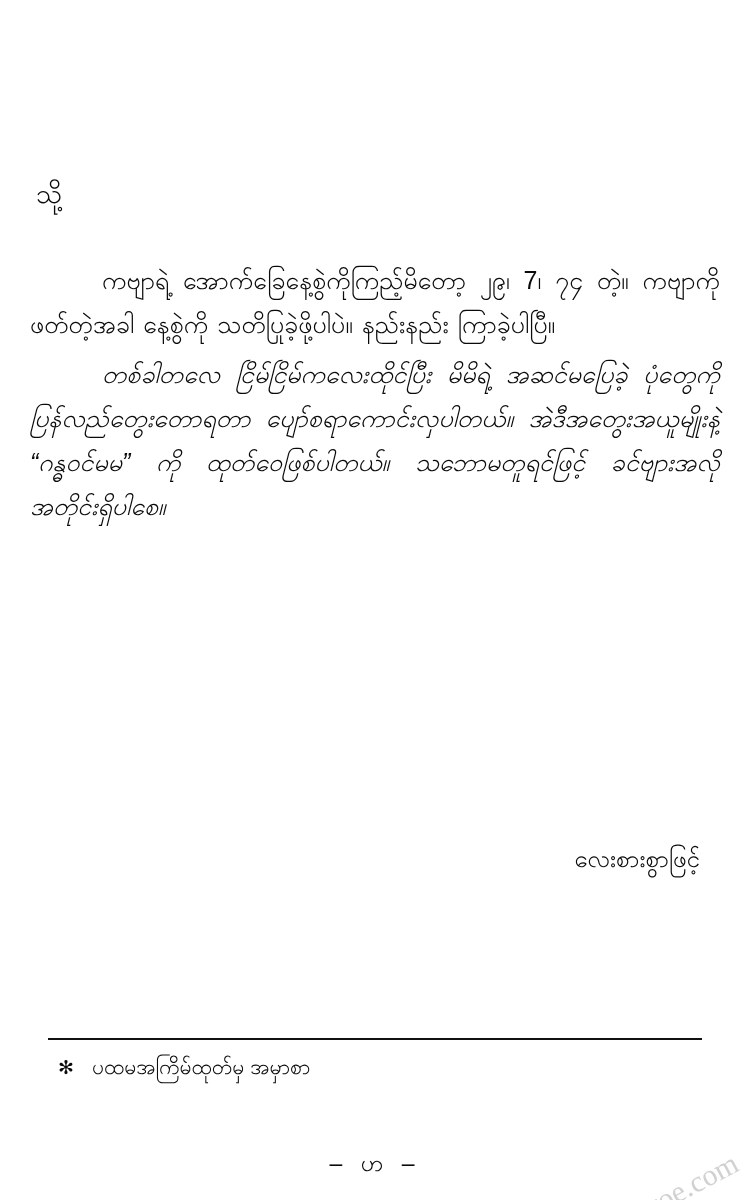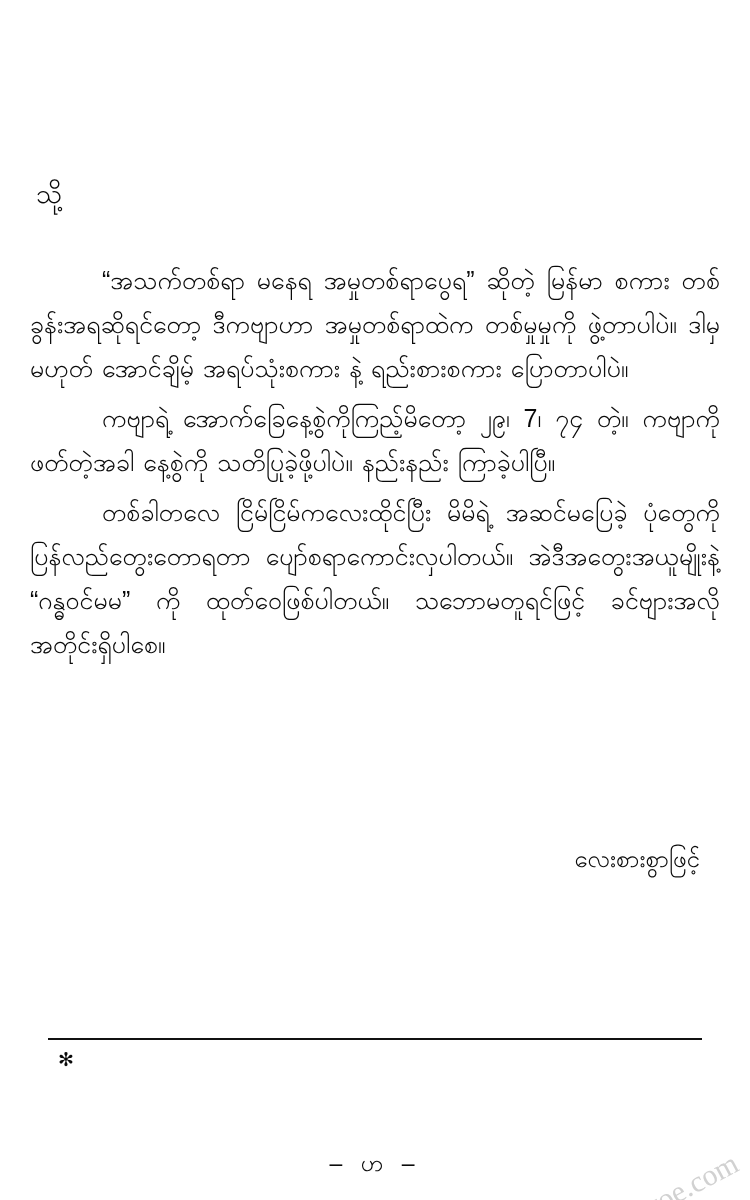--- a/index.html
+++ b/index.html
@@ -44,20 +44,21 @@
     font-size: 25px;
     line-height: 44px;
     text-align: justify;
     text-justify: inter-word;
     margin: 0 0 6px 0;
     text-indent: 72px;
     word-spacing: 2px;
   }
   .para:last-child {
     margin-bottom: 7px;
+    font-style: italic;
   }
   .signature {
     position: absolute;
     right: 20px;
     top: 838px;
     text-align: right;
     font-size: 24px;
     line-height: 41px;
   }
   .sig-line {
@@ -113,33 +114,33 @@
 </head>
 <body>
 
 <div class="page">
 
   <div class="content">
 
     <div class="salutation">သို့</div>
 
     <div class="body-block">
-      <p class="para">“အသက်တစ်ရာ မနေရ အမှုတစ်ရာပွေရ” ဆိုတဲ့ မြန်မာ စကား တစ်ခွန်းအရဆိုရင်တော့ ဒီကဗျာဟာ အမှုတစ်ရာထဲက တစ်မှုမှုကို ဖွဲ့တာပါပဲ။ ဒါမှမဟုတ် အောင်ချိမ့် အရပ်သုံးစကား နဲ့ ရည်းစားစကား ပြောတာပါပဲ။</p>
       <p class="para">ကဗျာရဲ့ အောက်ခြေနေ့စွဲကိုကြည့်မိတော့ ၂၉၊ 7၊ ၇၄ တဲ့။ ကဗျာကို ဖတ်တဲ့အခါ နေ့စွဲကို သတိပြုခဲ့ဖို့ပါပဲ။ နည်းနည်း ကြာခဲ့ပါပြီ။</p>
       <p class="para">တစ်ခါတလေ ငြိမ်ငြိမ်ကလေးထိုင်ပြီး မိမိရဲ့ အဆင်မပြေခဲ့ ပုံတွေကို ပြန်လည်တွေးတောရတာ ပျော်စရာကောင်းလှပါတယ်။ အဲဒီအတွေးအယူမျိုးနဲ့ “ဂန္ဓဝင်မမ” ကို ထုတ်ဝေဖြစ်ပါတယ်။ သဘောမတူရင်ဖြင့် ခင်ဗျားအလိုအတိုင်းရှိပါစေ။</p>
     </div>
 
     <div class="signature">
       <span class="sig-line">လေးစားစွာဖြင့်</span>
     </div>
 
     <div class="rule"></div>
 
     <div class="footnote">
       <span class="footnote-mark">✻</span>
+      <span>ပထမအကြိမ်ထုတ်မှ အမှာစာ</span>
     </div>
 
   </div>
 
   <div class="page-number">– ဟ –</div>
 
   <div class="watermark">mgyoe.com</div>
 
 </div>
 

